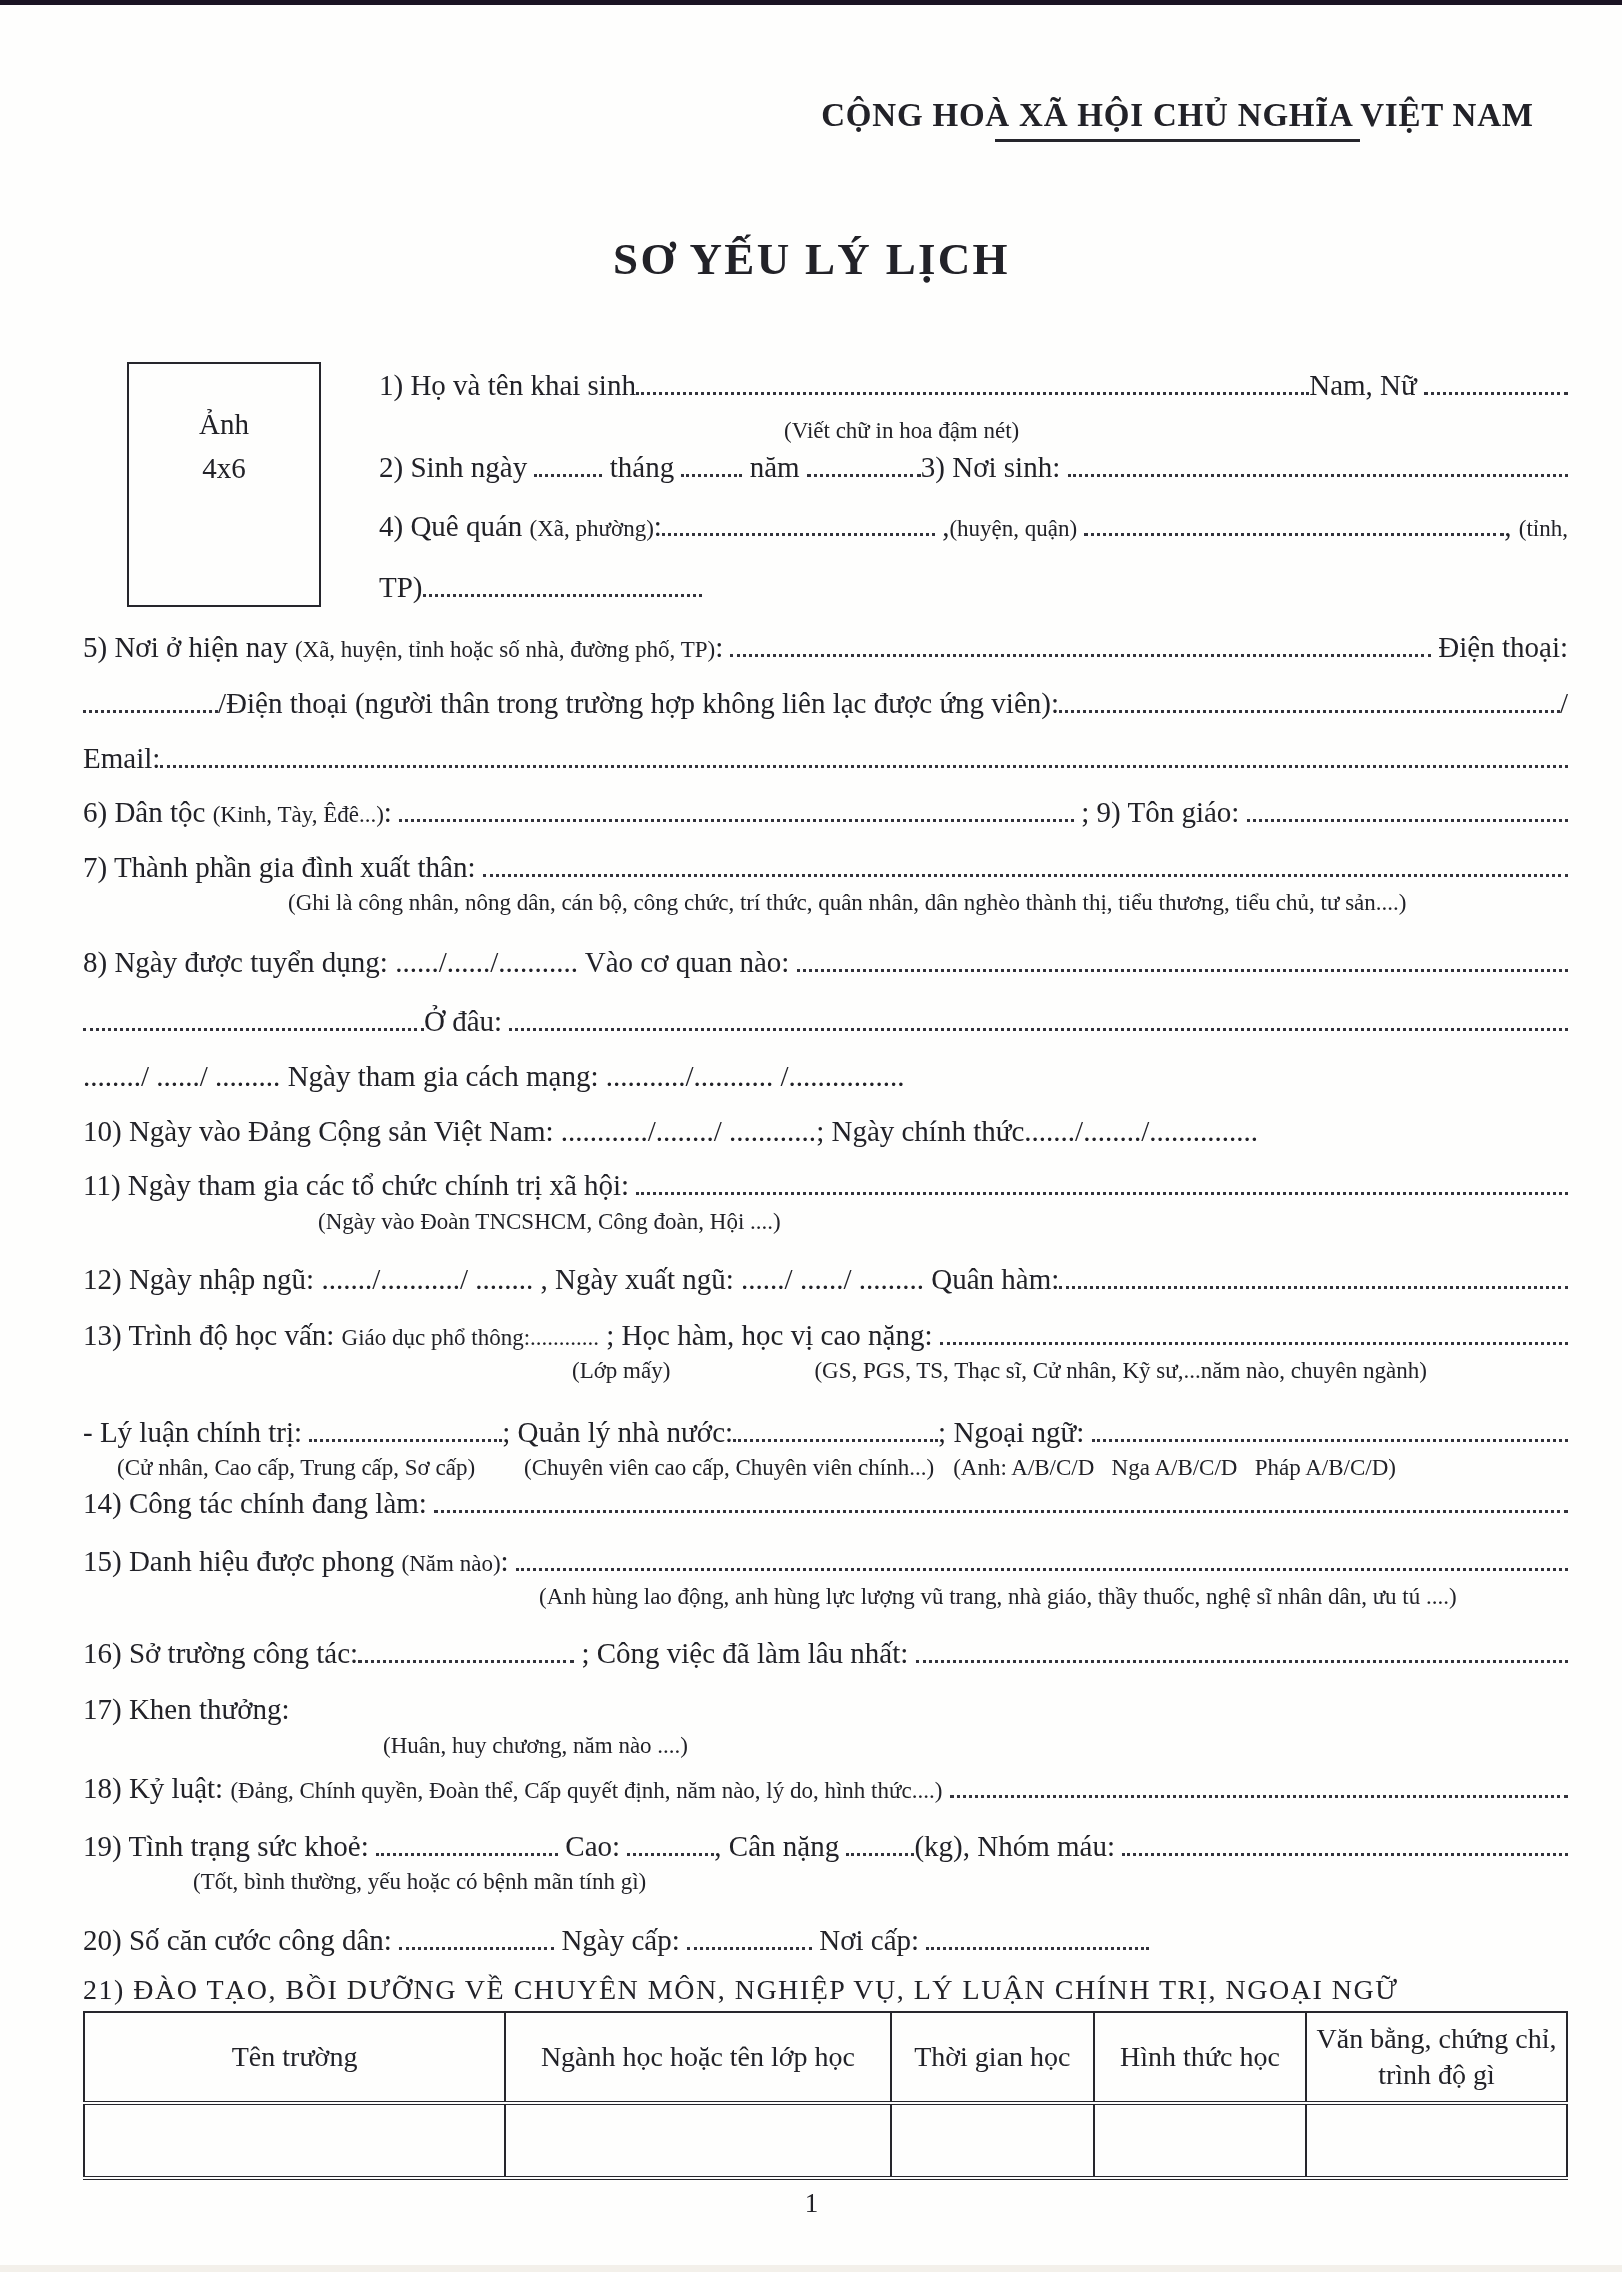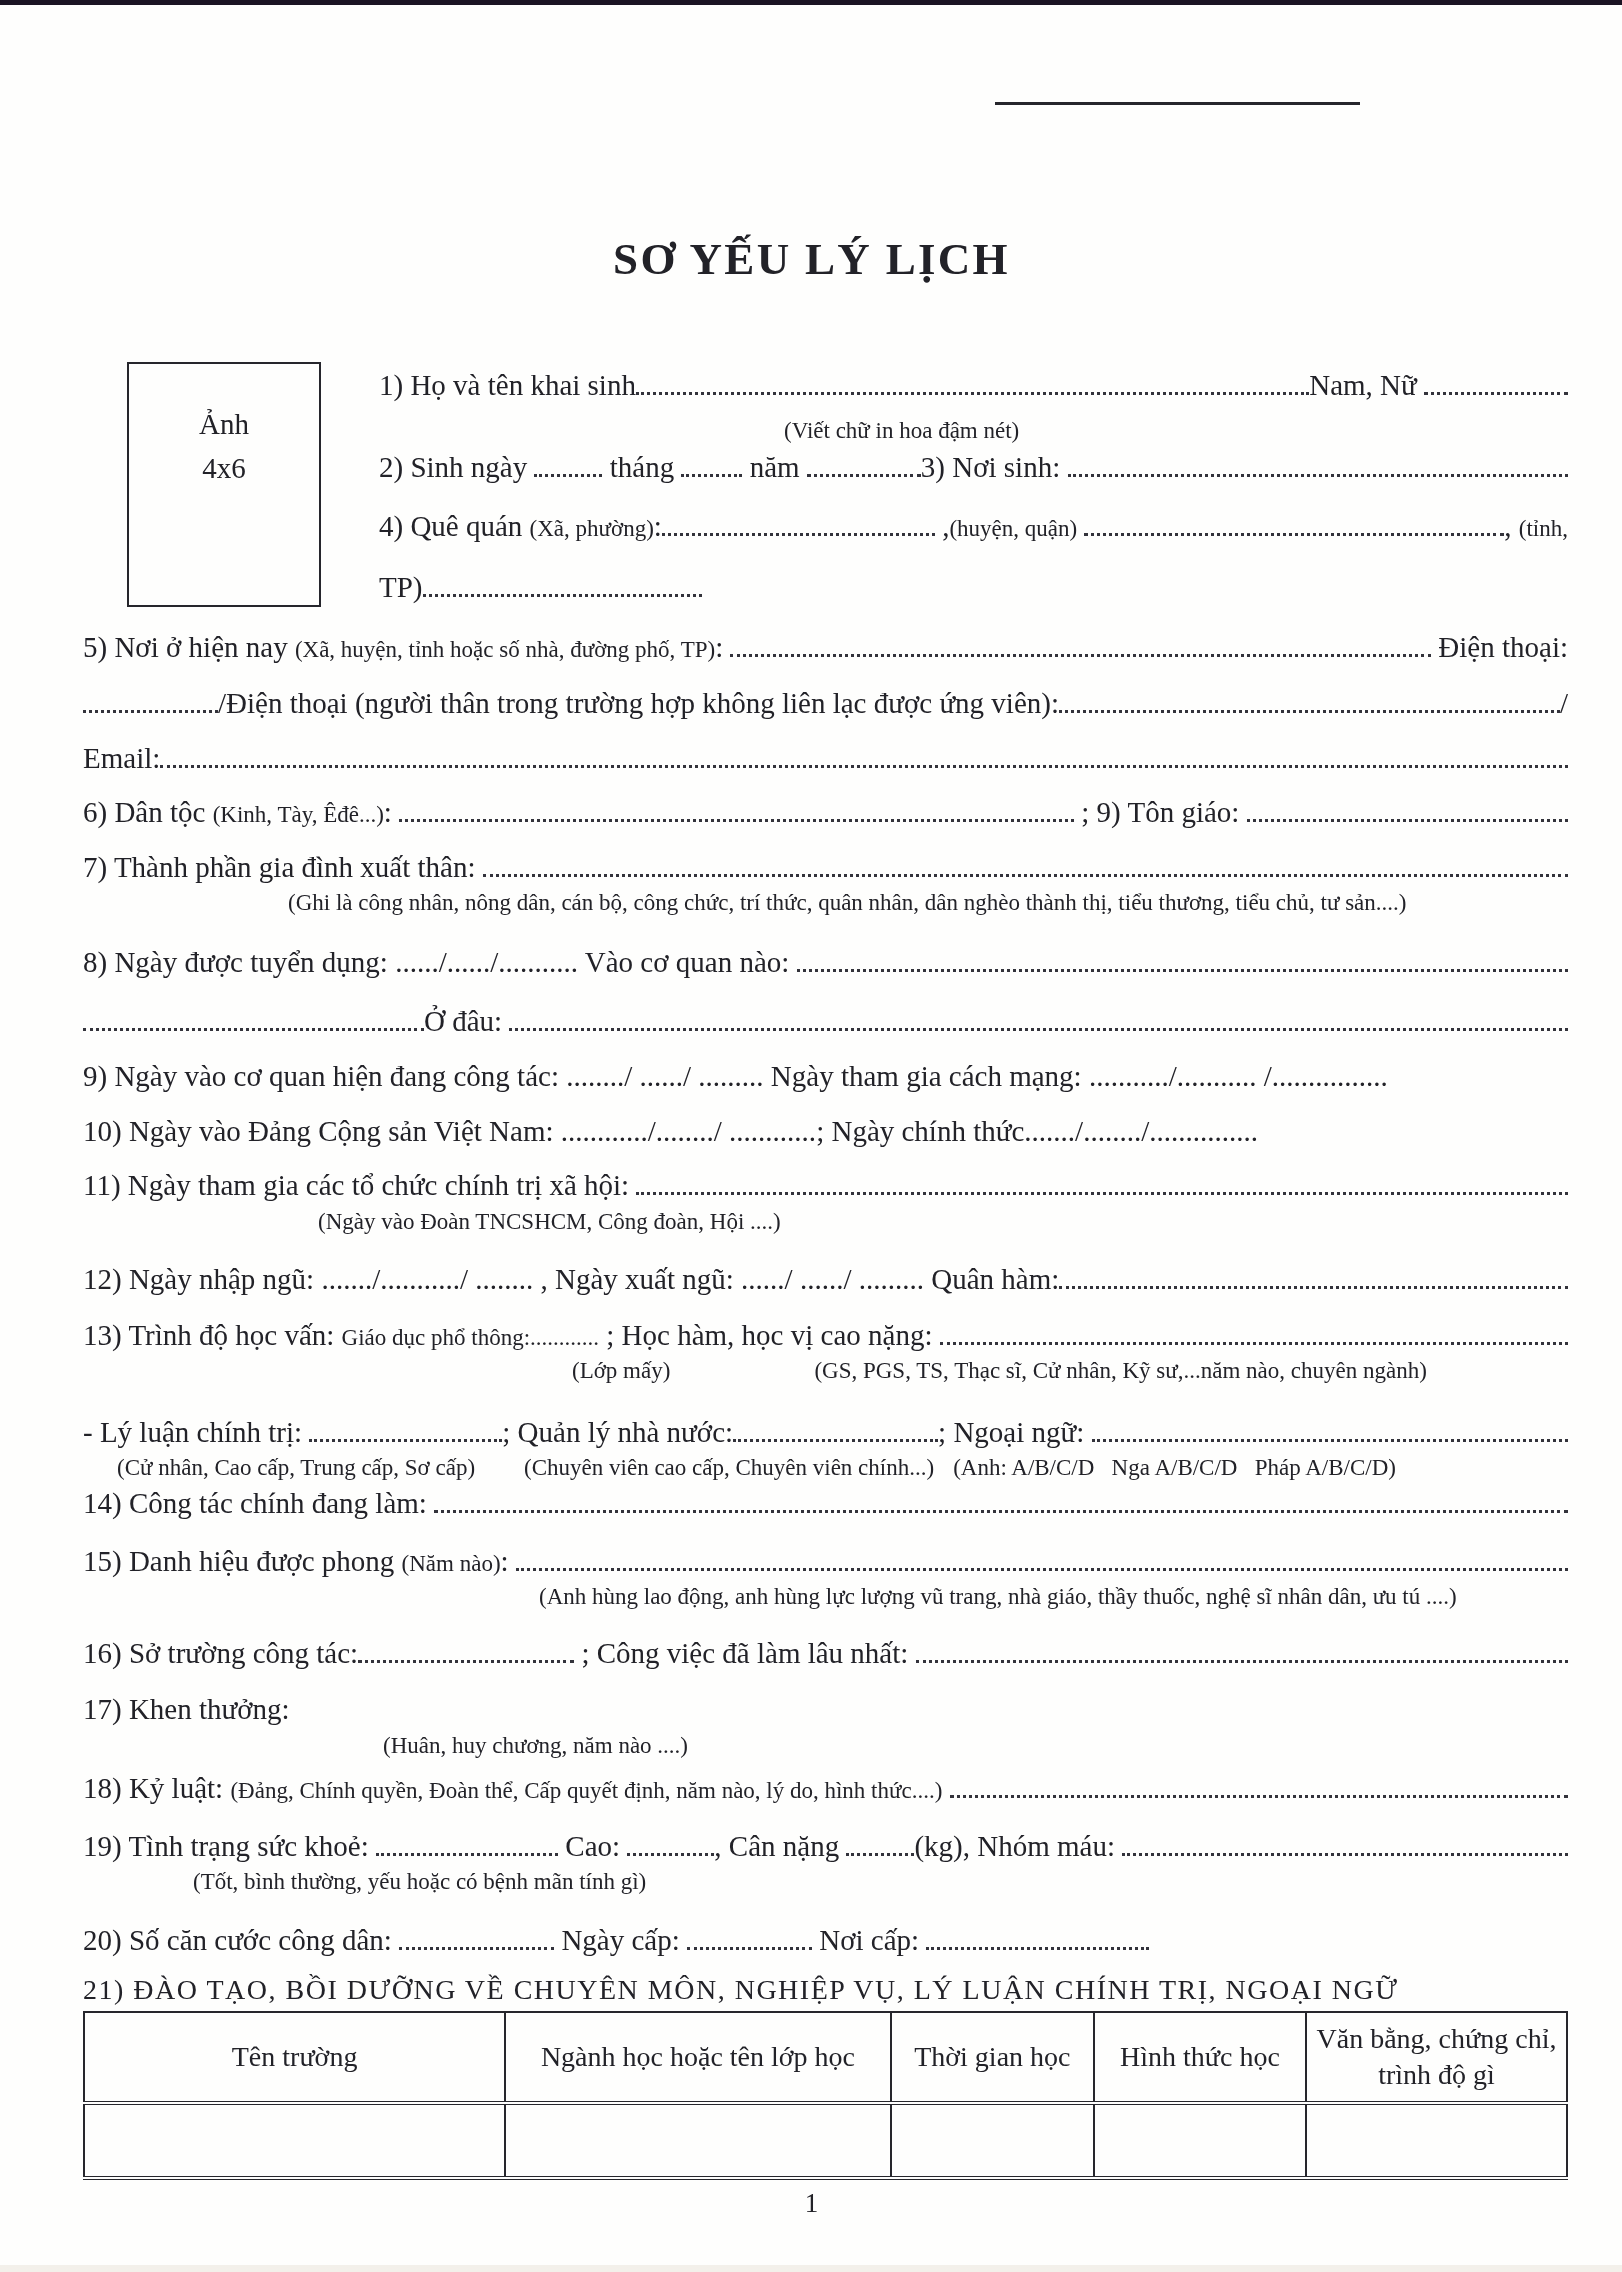--- a/index.html
+++ b/index.html
@@ -66,20 +66,21 @@
     position:absolute; top:2188px; left:0; right:0;
     text-align:center; font-size:27px;
   }
 </style>
 </head>
 <body>
 
 <div class="scan-top-strip"></div>
 
 <div class="header-block">
+  <div class="header-line1">CỘNG HOÀ XÃ HỘI CHỦ NGHĨA VIỆT NAM</div>
   <div class="motto-rule"></div>
 </div>
 
 <div class="doc-title">SƠ YẾU LÝ LỊCH</div>
 
 <div class="photo-box">
   <div>Ảnh</div>
   <div>4x6</div>
 </div>
 
@@ -157,21 +158,20 @@
       <span class="">....../....../...........</span>
       <span class=""> Vào cơ quan nào: </span>
       <span class="dots" style="flex: 1 1 0%;"></span>
     </div>
     <div class="line" style="top: 1004px; left: 83px; right: 55px;">
       <span class="dots" style="width: 341px;"></span>
       <span class="">Ở đâu: </span>
       <span class="dots" style="flex: 1 1 0%;"></span>
     </div>
     <div class="line" style="top: 1059px; left: 83px;">
-      <span class="">9) Ngày vào cơ quan hiện đang công tác: </span>
       <span class="">......../ ....../ .........</span>
       <span class=""> Ngày tham gia cách mạng: </span>
       <span class="">.........../........... /................</span>
     </div>
     <div class="line" style="top: 1114px; left: 83px;">
       <span class="">10) Ngày vào Đảng Cộng sản Việt Nam: </span>
       <span class="">............/......../ ............</span>
       <span class="">; Ngày chính thức</span>
       <span class="">......./......../...............</span>
     </div>

